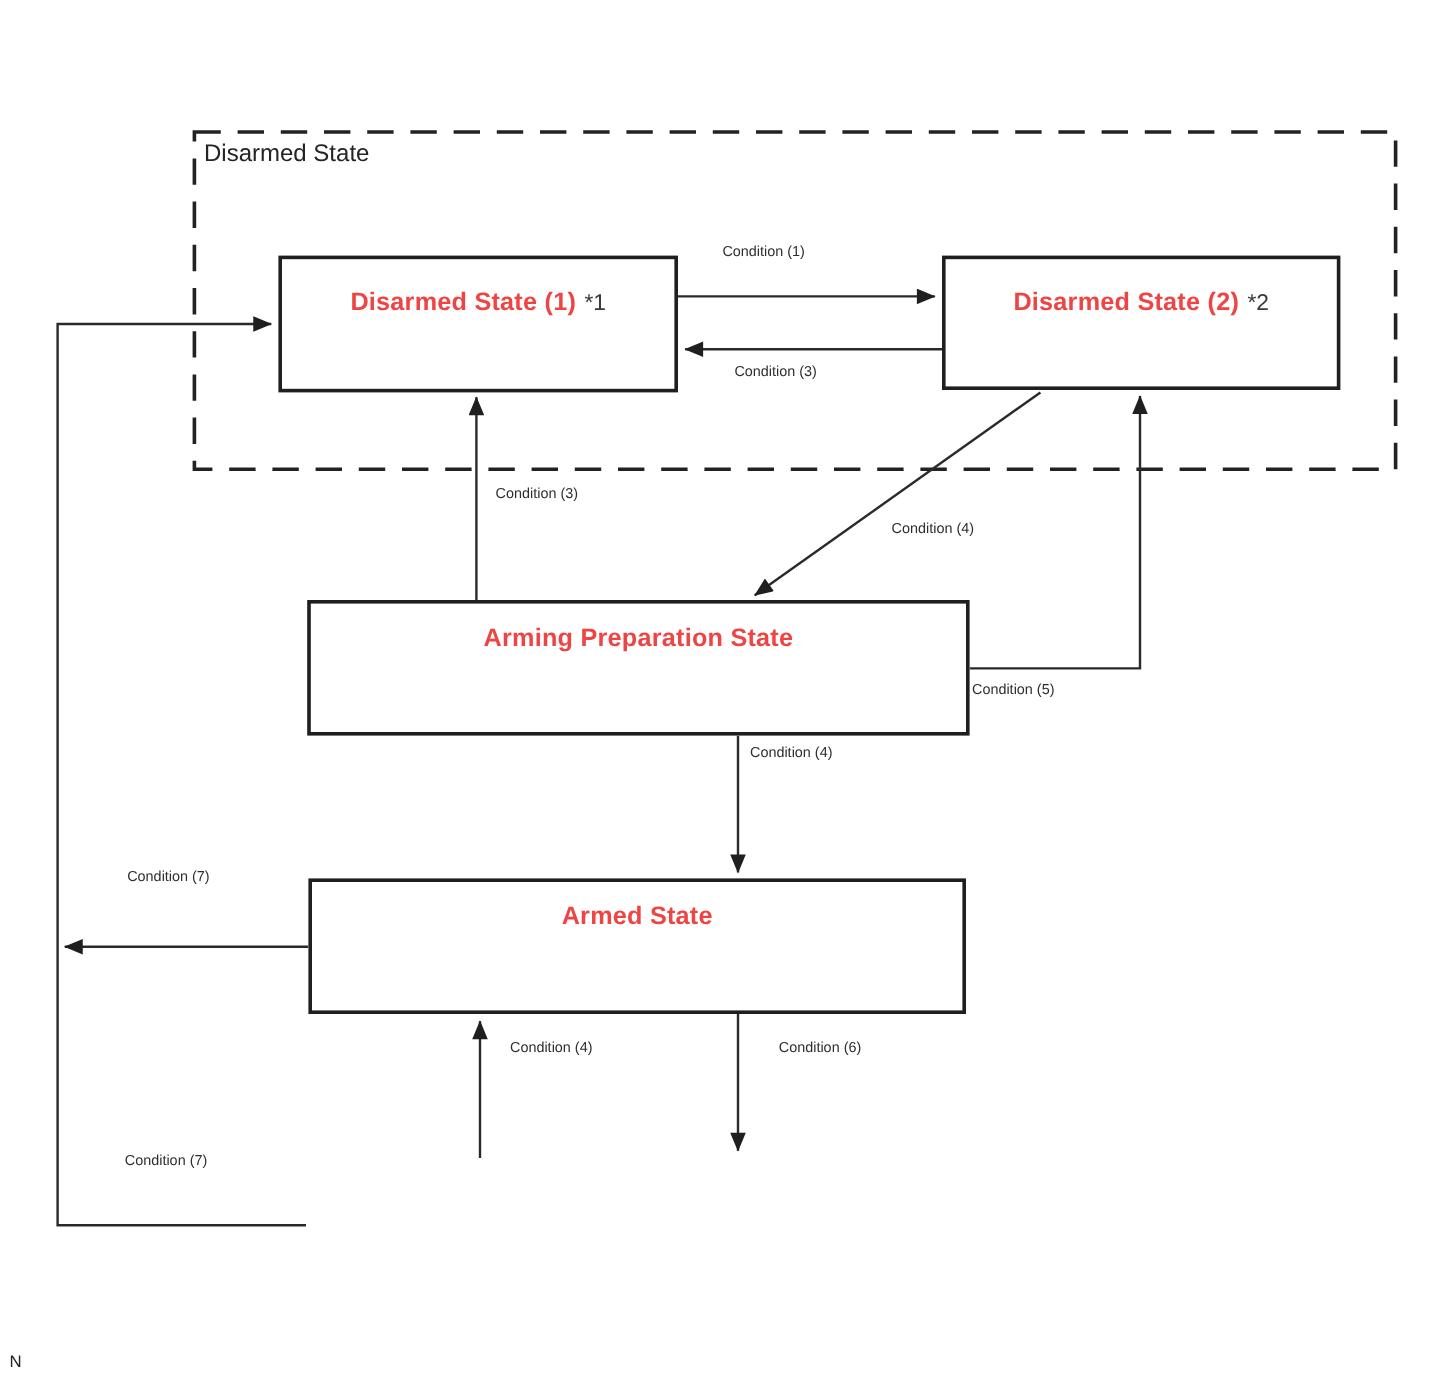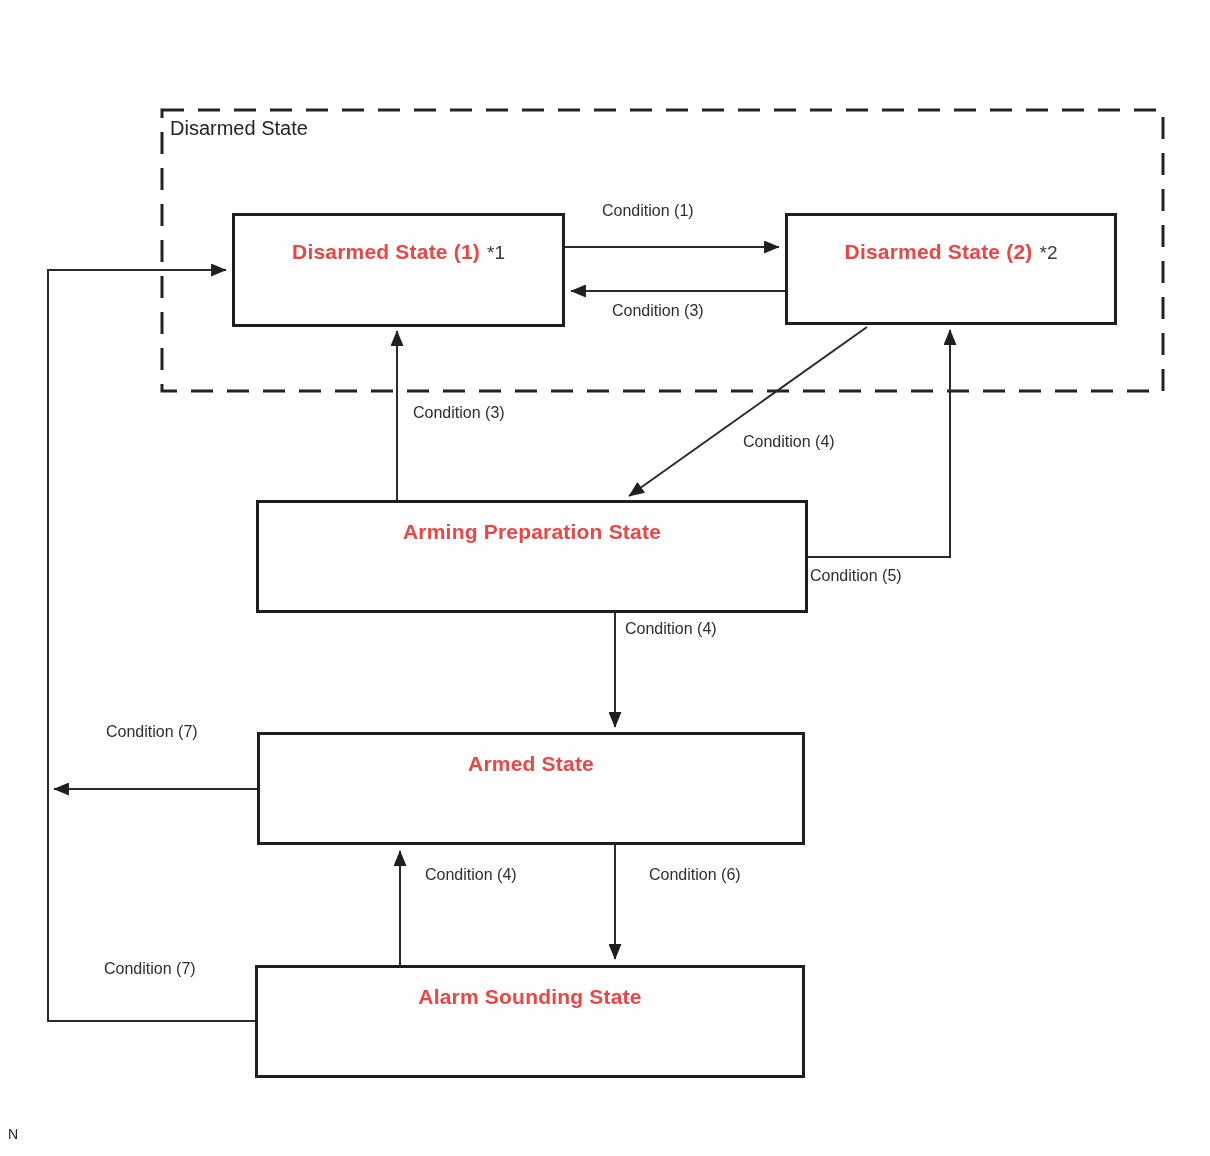--- a/index.html
+++ b/index.html
@@ -29,21 +29,21 @@
   .state-suffix{
     font-weight:normal;
     font-size:19px;
     color:#3a3a3a;
     margin-left:7px;
   }
   .pad-big{padding-top:24px;}
   .pad-small{padding-top:17px;}
   .cond-label{
     position:absolute;
-    font-size:16px;
+    font-size:12px;
     color:#2e2e2e;
     white-space:nowrap;
     background:transparent;
   }
   .container-label{
     position:absolute;
     left:170px;top:117px;
     font-size:20px;
     color:#242424;
     white-space:nowrap;
@@ -92,23 +92,20 @@
   </div>
 
   <div class="state-box pad-small" style="left:257px;top:732px;width:548px;height:113px;">
     <span class="state-title">Armed State</span>
   </div>
 
   <div class="state-box pad-small" style="left:256px;top:500px;width:552px;height:113px;">
     <span class="state-title">Arming Preparation State</span>
   </div>
 
-  <div class="state-box pad-small" style="left:255px;top:965px;width:550px;height:113px;">
-    <span class="state-title">Alarm Sounding State</span>
-  </div>
 
   <div class="cond-label" style="left:602px;top:202px;">Condition (1)</div>
 
   <div class="cond-label" style="left:612px;top:302px;">Condition (3)</div>
 
   <div class="cond-label" style="left:413px;top:404px;">Condition (3)</div>
 
   <div class="cond-label" style="left:743px;top:433px;">Condition (4)</div>
 
   <div class="cond-label" style="left:810px;top:567px;">Condition (5)</div>

